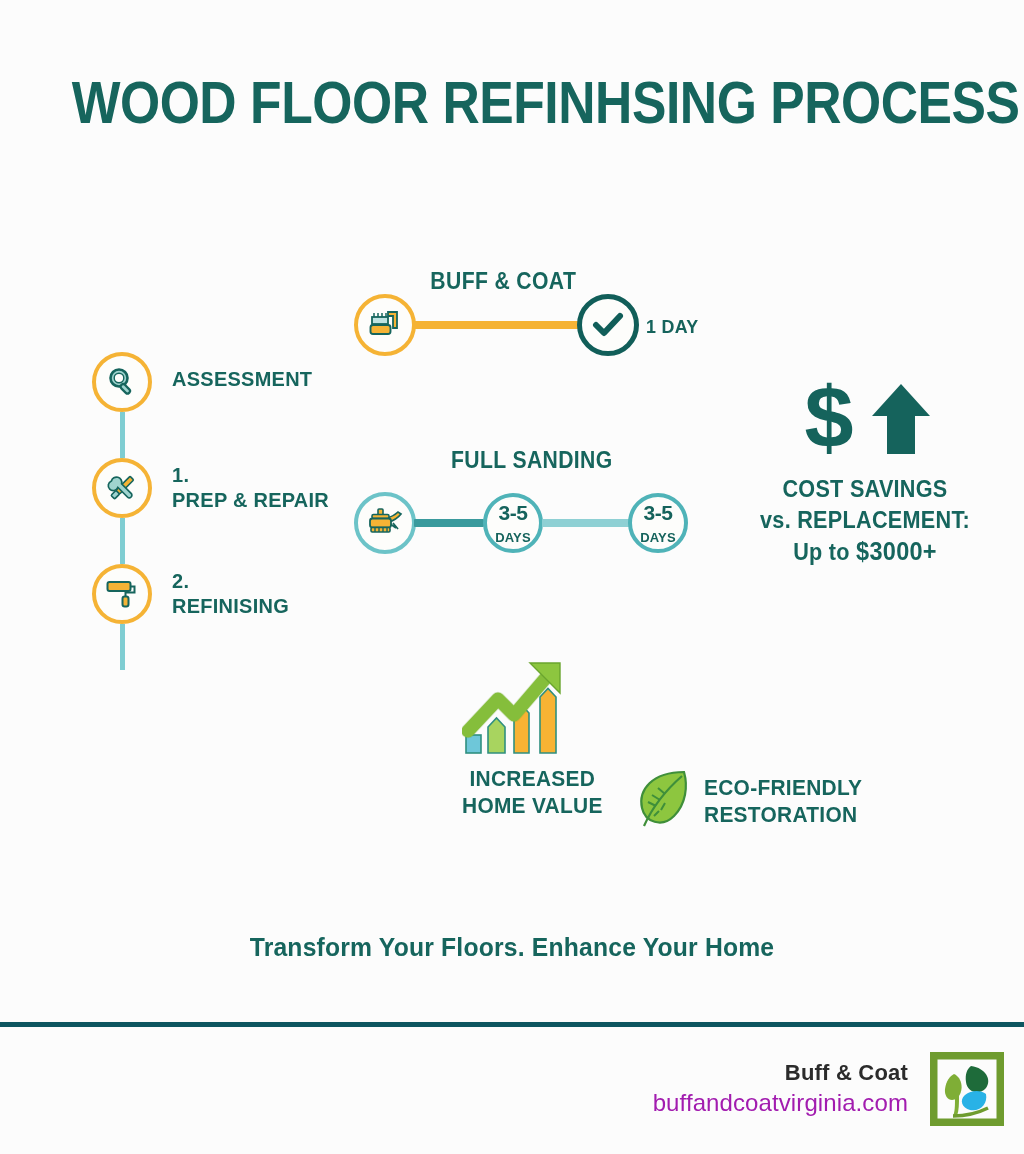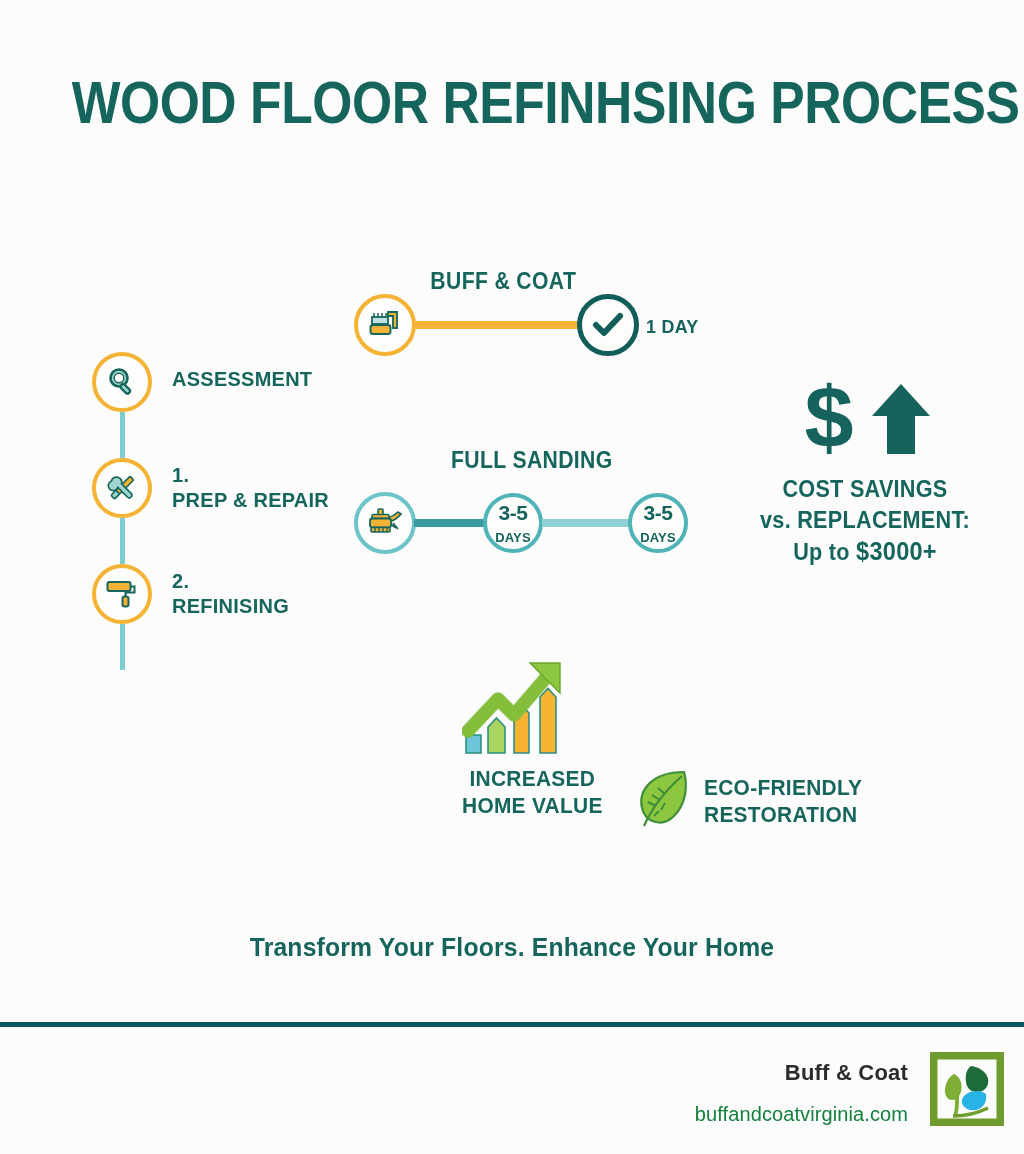--- a/index.html
+++ b/index.html
@@ -125,21 +125,21 @@
   
   .divider{position:absolute;left:0;top:1022px;width:1024px;height:5px;background:#0d5660;}
   .footer{position:absolute;left:0;top:1048px;width:1024px;height:100px;}
   .footer-text{position:absolute;right:116px;top:12px;text-align:right;}
   .footer-brand{
     font-family:"Liberation Sans",sans-serif;
     font-weight:bold;font-size:22px;color:#2b2b2b;letter-spacing:0.2px;
   }
   .footer-url{
     font-family:"Liberation Sans",sans-serif;
-    font-size:20px;color:#15803d;margin-top:17px;letter-spacing:0.1px;
+    font-size:24px;color:#a21caf;margin-top:3px;letter-spacing:0.1px;
   }
   .footer-logo{position:absolute;right:20px;top:4px;width:74px;height:74px;}
 </style>
 </head>
 <body>
 
 <div class="canvas">
 
   <div class="title">WOOD FLOOR REFINHSING PROCESS</div>
 

